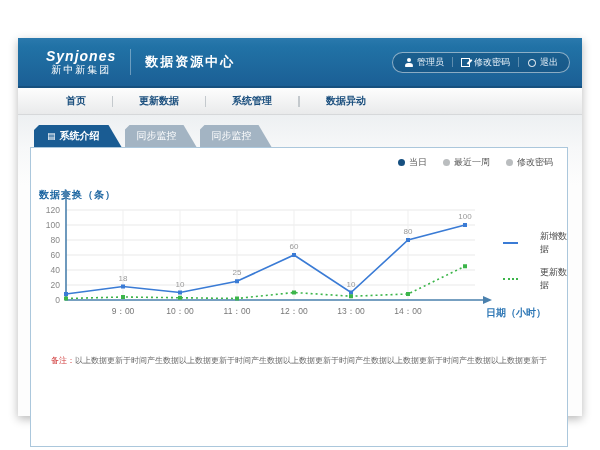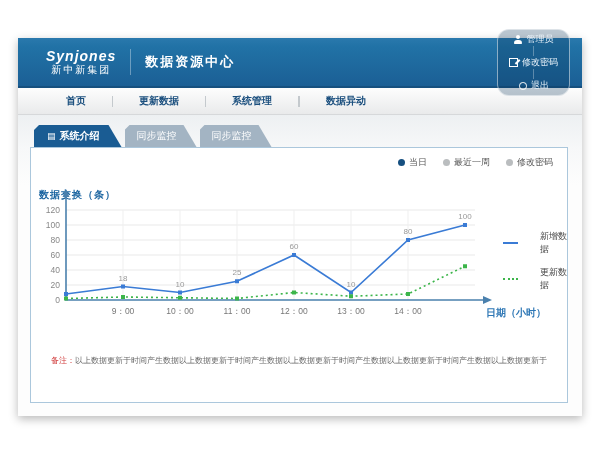--- a/index.html
+++ b/index.html
@@ -11,21 +11,21 @@
   .hdr { position:relative; height:50px; display:flex; align-items:center;
          background:linear-gradient(180deg,#2a79ad 0%,#2172a6 18%,#1b5f95 100%);
          border-bottom:2px solid #16507f; }
   .logo { margin-left:28px; text-align:center; line-height:1.1; }
   .logo1 { color:#fff; font-size:14px; font-weight:bold; font-style:italic; letter-spacing:1px; }
   .logo2 { color:#fff; font-size:10px; font-weight:normal; letter-spacing:2px; }
   .hdr-divider { width:1px; height:26px; background:rgba(255,255,255,0.35); margin:0 14px; }
   .app-title { color:#fff; font-size:13px; font-weight:bold; letter-spacing:2px; }
   .user-pill { margin-left:auto; margin-right:12px; display:flex; align-items:center;
                padding:3px 11px; border:1px solid rgba(255,255,255,0.5); border-radius:12px;
-               background:rgba(10,55,90,0.28); font-size:9px; color:#fff;flex-direction:column; }
+               background:rgba(10,55,90,0.28); font-size:9px; color:#fff; }
   .pill-item { display:flex; align-items:center; cursor:pointer; white-space:nowrap; }
   .pill-sep { width:1px; height:10px; background:rgba(255,255,255,0.3); margin:0 8px; }
   .pill-label { color:#eaf3fa; }
   .ic { display:inline-block; width:9px; height:9px; margin-right:4px; position:relative; }
   .user-icon::before { content:''; position:absolute; left:2.5px; top:0; width:4px; height:4px; border-radius:50%; background:#fff; }
   .user-icon::after  { content:''; position:absolute; left:0.5px; bottom:0; width:8px; height:4px; border-radius:4px 4px 1px 1px; background:#fff; }
   .edit-icon::before { content:''; position:absolute; left:0; bottom:0; width:6.5px; height:6.5px; border:1px solid #fff; }
   .edit-icon::after  { content:''; position:absolute; right:-0.5px; top:1.5px; width:6px; height:1.6px; background:#fff;
                        transform:rotate(-45deg); transform-origin:right top; }
   .power-icon::before{ content:''; position:absolute; left:1px; top:1.5px; width:5.5px; height:5.5px;
@@ -37,21 +37,21 @@
   .nav-sep { width:1px; height:11px; background:#c4c9cd; }
   
   .content { position:relative; height:301px;
              background:linear-gradient(180deg,#edf0f2 0px,#f7f8f9 34px,#fdfdfd 70px); }
   .tabs { position:absolute; left:16px; top:10px; display:flex; gap:3px; }
   .tab { height:22px; display:flex; align-items:center; gap:4px; padding:0 20px 0 12px;
          background:#a3b4c3; color:#fff; font-size:10px; cursor:pointer; white-space:nowrap;
          clip-path:polygon(0 100%,0 5px,5px 0,calc(100% - 13px) 0,100% 100%); }
   .tab-active { background:#1a5c93; font-weight:bold; padding:0 22px 0 13px; }
   .tab-ic { font-size:9px; line-height:1; }
-  .panel { position:absolute; left:12px; top:32px; width:538px; height:256px;
+  .panel { position:absolute; left:12px; top:32px; width:538px; height:300px;
            background:#fff; border:1px solid #abc7dc; }
   .radios { position:absolute; top:8px; right:14px; display:flex; gap:16px; align-items:center; }
   .radio { display:flex; align-items:center; gap:4px; font-size:9px; color:#555; cursor:pointer; }
   .dot { width:7px; height:7px; border-radius:50%; background:#babdbf; }
   .dot-sel { background:#164f80; }
   .ylabel { position:absolute; left:8px; top:40px; font-size:10px; font-weight:bold; color:#1a64a0; letter-spacing:1px; }
   .xlabel { position:absolute; left:455px; top:158px; font-size:10px; font-weight:bold; color:#2e77b5; }
   #chart-svg { position:absolute; left:0; top:30px; }
   #chart-svg text { font-family:"Liberation Sans","DejaVu Sans",sans-serif; }
   .legend { position:absolute; left:472px; top:82px; }

